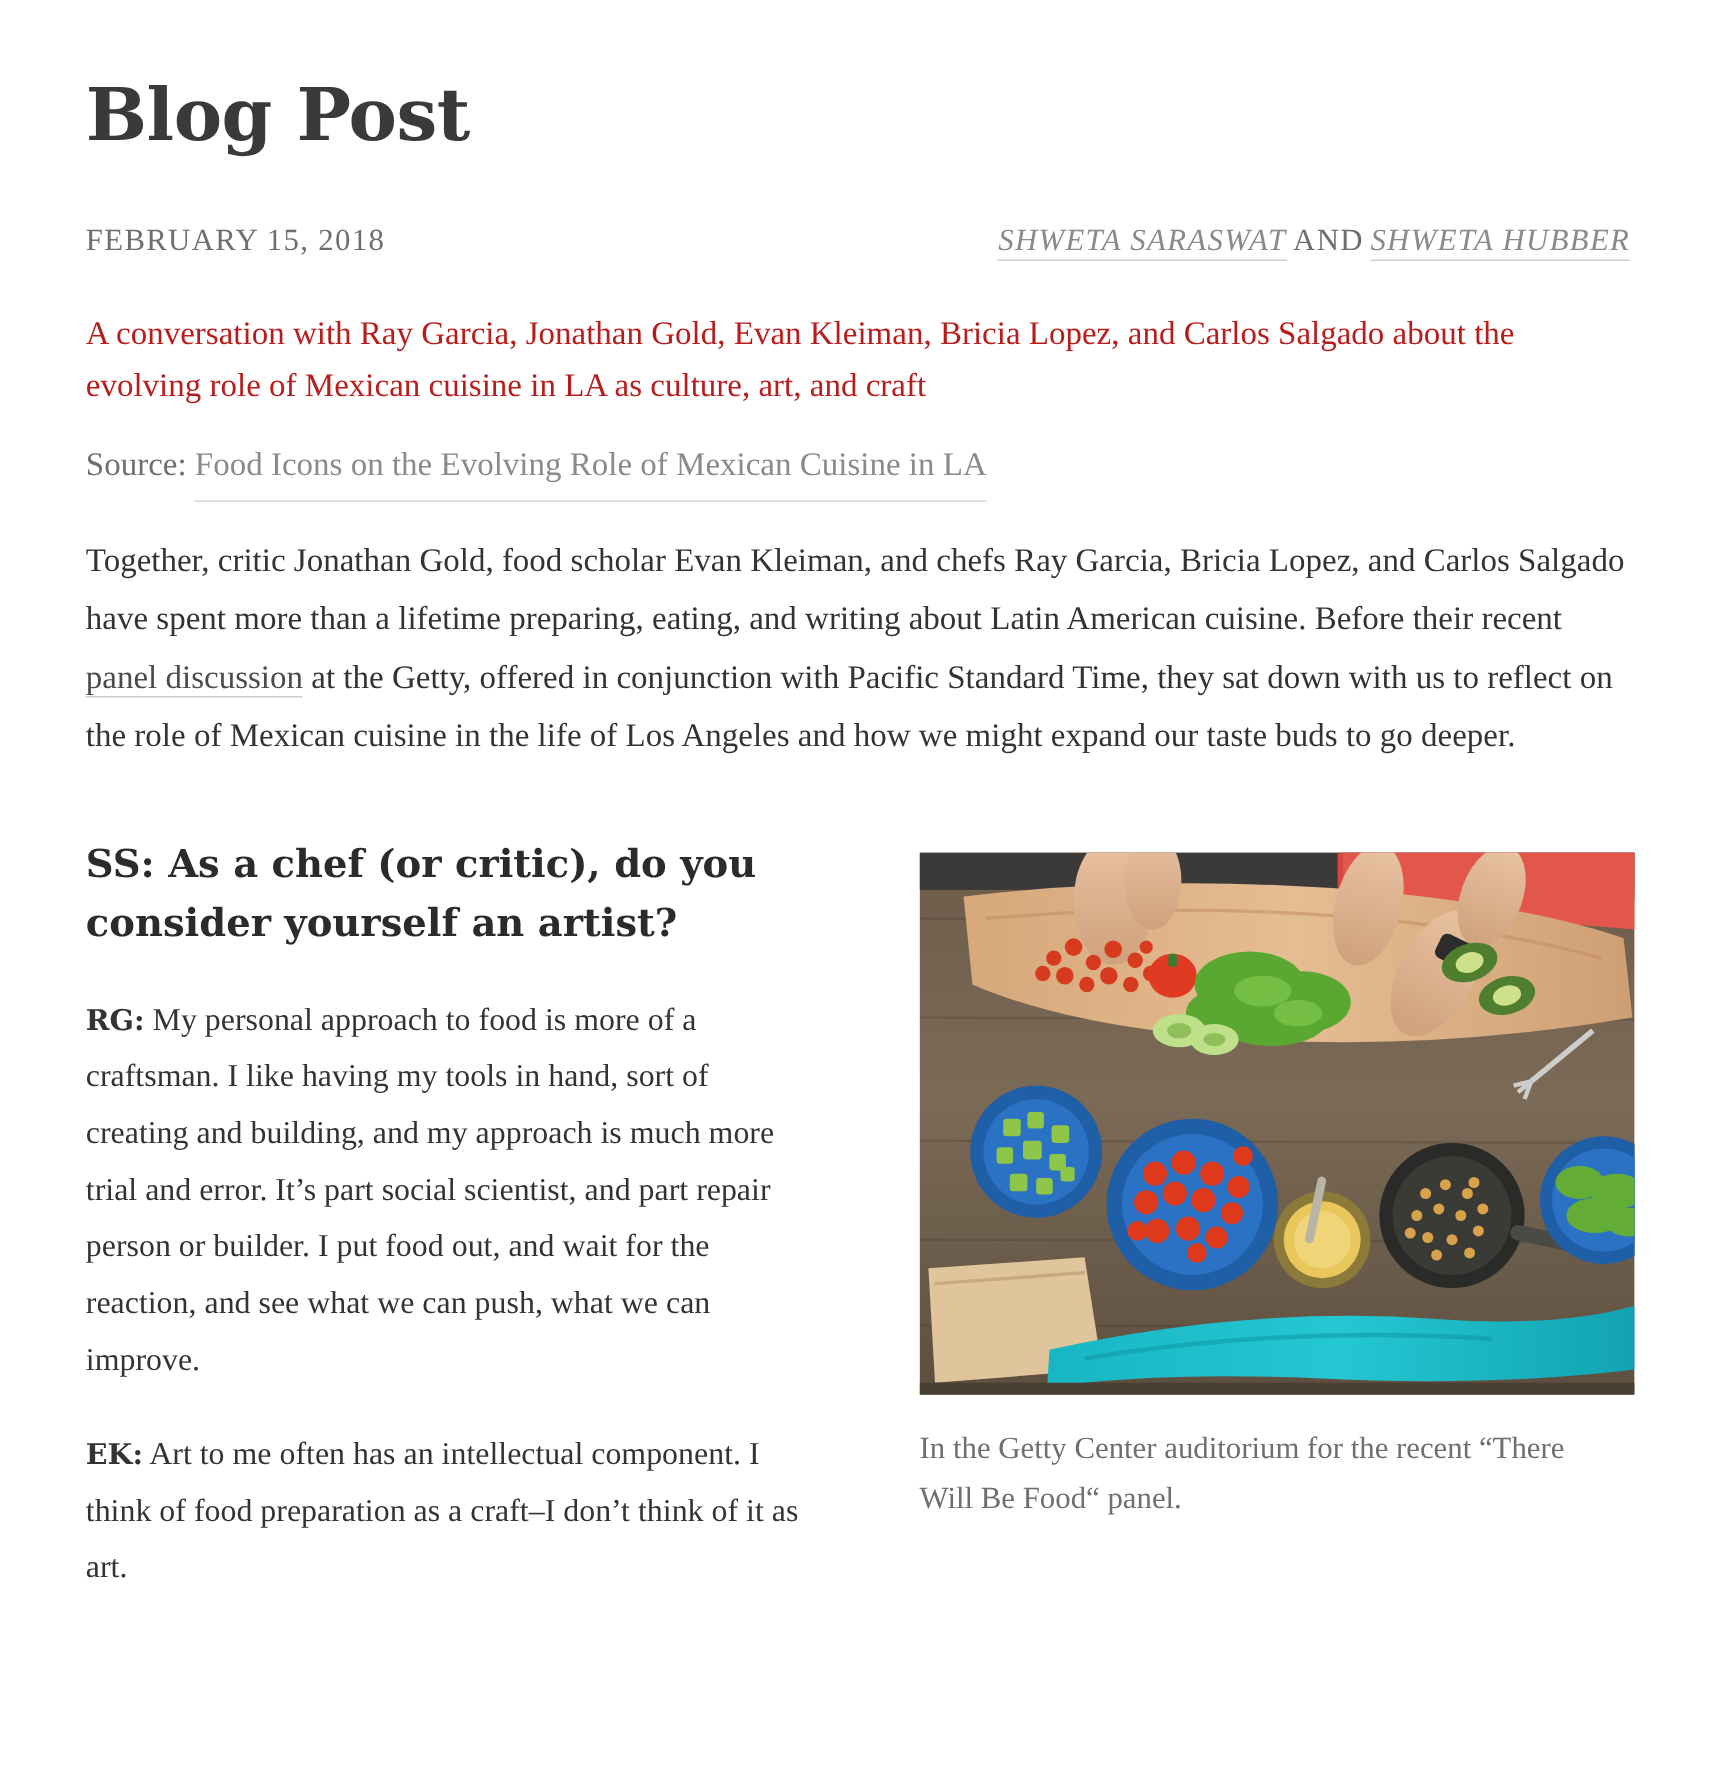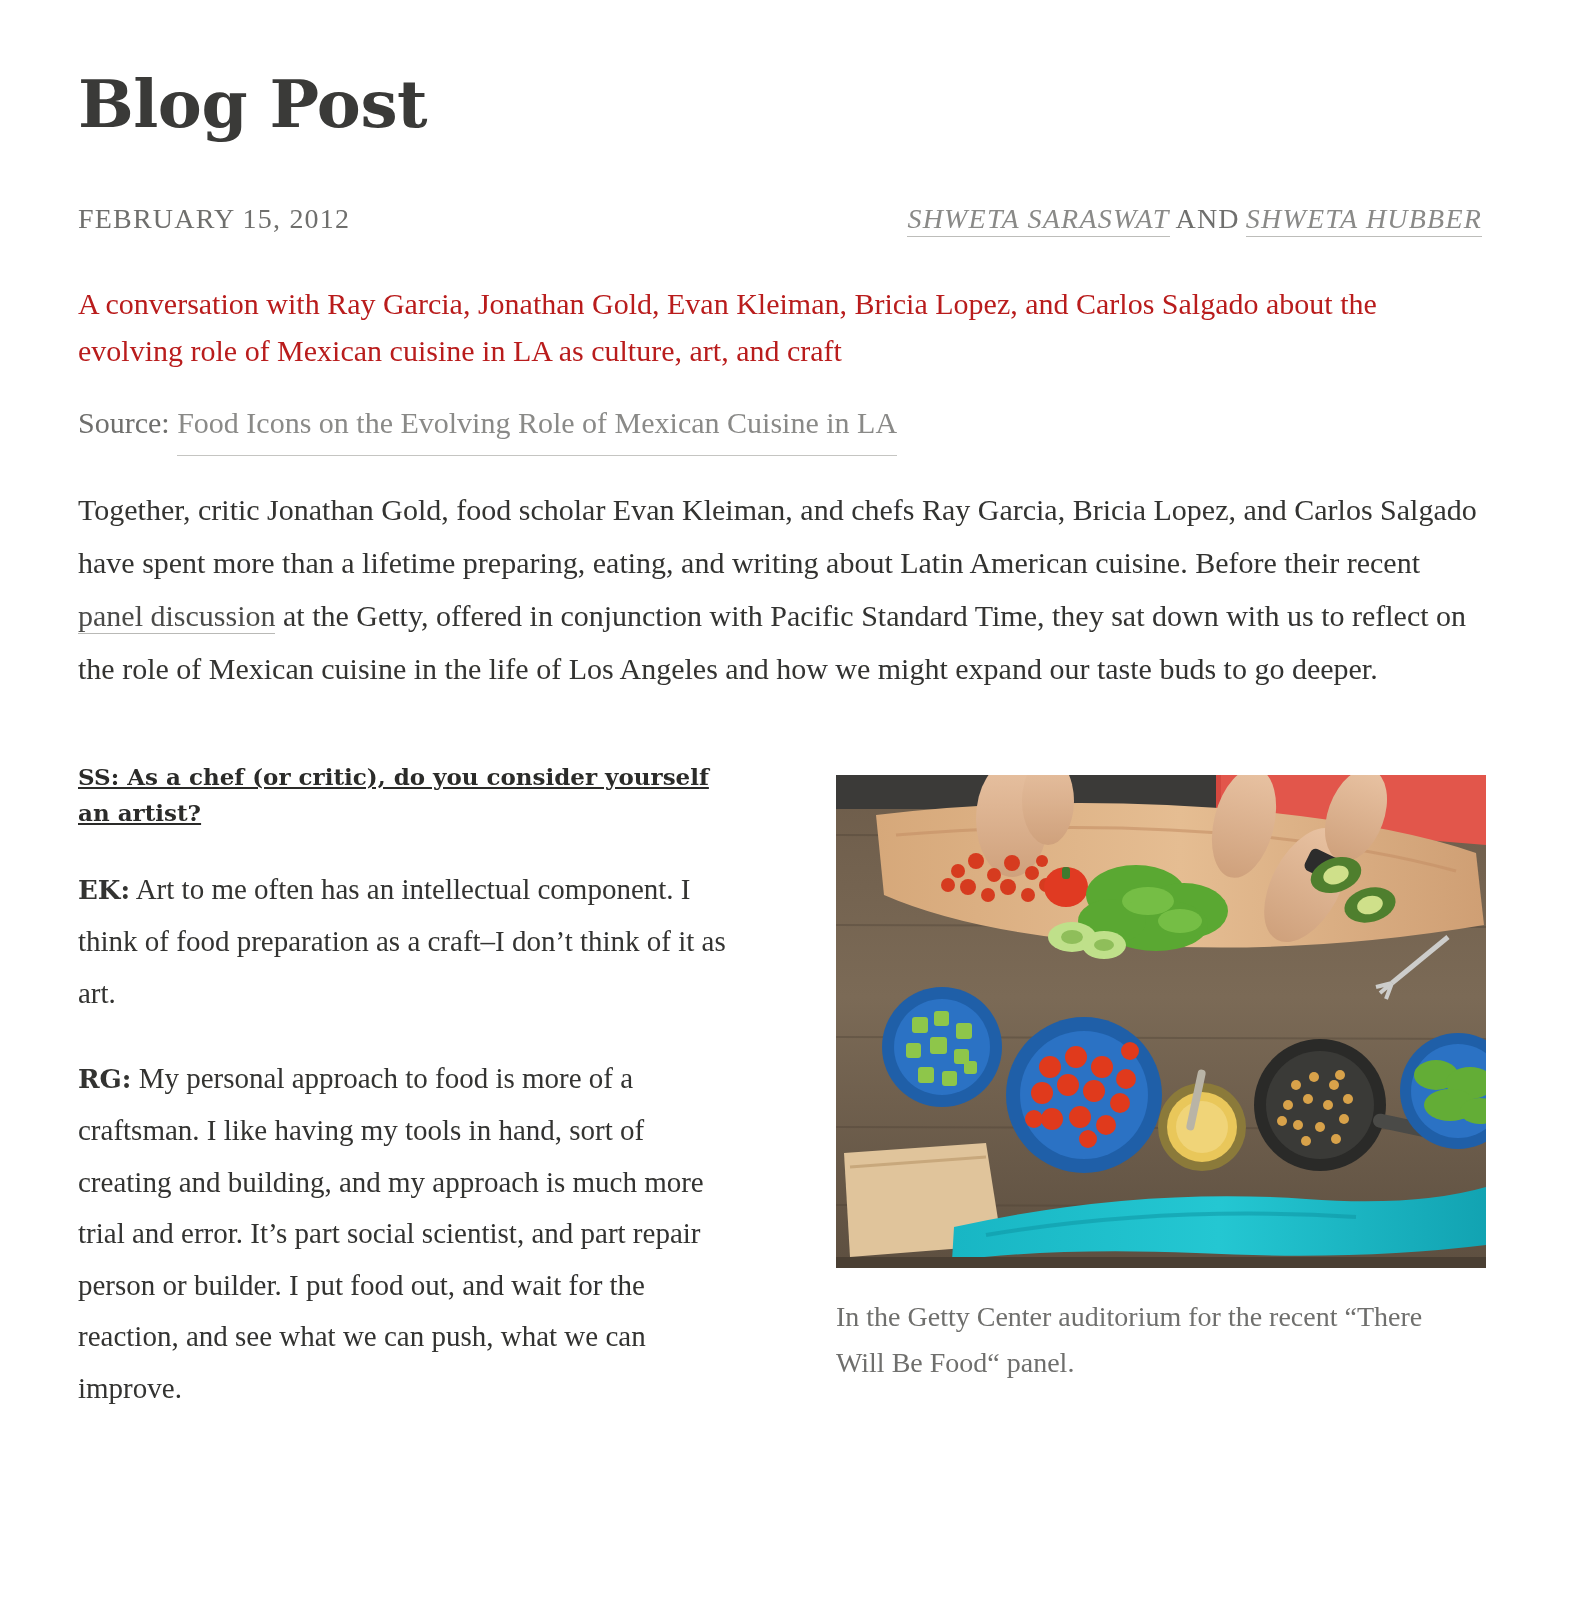--- a/index.html
+++ b/index.html
@@ -98,25 +98,24 @@
     width: 650px;
     flex: 0 0 650px;
   }
   .col-right {
     width: 650px;
     flex: 0 0 650px;
   }
   .q {
     font-family: "DejaVu Serif", serif;
     font-weight: bold;
-    font-size: 23px;
+    font-size: 35px;
     line-height: 1.55;
     color: #2b2b29;
     margin: 0 0 34px 0;
-    text-decoration: underline;
   }
   .a {
     font-size: 29px;
     line-height: 1.78;
     color: #333331;
     margin: 0 0 34px 0;
   }
   .a .spk {
     font-family: "DejaVu Serif", serif;
     font-weight: bold;
@@ -139,21 +138,21 @@
   }
 </style>
 </head>
 <body>
 
 <div class="page">
 
   <h1 class="post-title">Blog Post</h1>
 
   <div class="meta-row">
-    <div class="meta-date">FEBRUARY 15, 2012</div>
+    <div class="meta-date">FEBRUARY 15, 2018</div>
     <div class="meta-authors">
       <a class="author" href="#">SHWETA SARASWAT</a><span class="and">AND</span><a class="author" href="#">SHWETA HUBBER</a>
     </div>
   </div>
 
   <p class="lede">A conversation with Ray Garcia, Jonathan Gold, Evan Kleiman, Bricia Lopez, and Carlos Salgado about the evolving role of Mexican cuisine in LA as culture, art, and craft</p>
 
   <p class="source-line">
     <span>Source:</span>
     <a href="#">Food Icons on the Evolving Role of Mexican Cuisine in LA</a>
@@ -162,25 +161,25 @@
   <p class="intro">
     <span>Together, critic Jonathan Gold, food scholar Evan Kleiman, and chefs Ray Garcia, Bricia Lopez, and Carlos Salgado have spent more than a lifetime preparing, eating, and writing about Latin American cuisine. Before their recent </span><a href="#">panel discussion</a><span> at the Getty, offered in conjunction with Pacific Standard Time, they sat down with us to reflect on the role of Mexican cuisine in the life of Los Angeles and how we might expand our taste buds to go deeper.</span>
   </p>
 
   <div class="body-grid">
 
     <div class="col-left">
       <p class="q">SS: As a chef (or critic), do you consider yourself an artist?</p>
 
       <p class="a">
+        <span class="spk">RG:</span><span> My personal approach to food is more of a craftsman. I like having my tools in hand, sort of creating and building, and my approach is much more trial and error. It’s part social scientist, and part repair person or builder. I put food out, and wait for the reaction, and see what we can push, what we can improve.</span>
+      </p>
+
+      <p class="a">
         <span class="spk">EK:</span><span> Art to me often has an intellectual component. I think of food preparation as a craft–I don’t think of it as art.</span>
-      </p>
-
-      <p class="a">
-        <span class="spk">RG:</span><span> My personal approach to food is more of a craftsman. I like having my tools in hand, sort of creating and building, and my approach is much more trial and error. It’s part social scientist, and part repair person or builder. I put food out, and wait for the reaction, and see what we can push, what we can improve.</span>
       </p>
     </div>
 
     <div class="col-right">
       <figure class="figure">
         <svg class="photo" viewBox="0 0 650 493" preserveAspectRatio="none">
           <defs>
             <linearGradient id="woodbg" x1="0" y1="0" x2="0" y2="1">
               <stop offset="0" stop-color="#6d5c4a"></stop>
               <stop offset="0.45" stop-color="#7b6a56"></stop>

